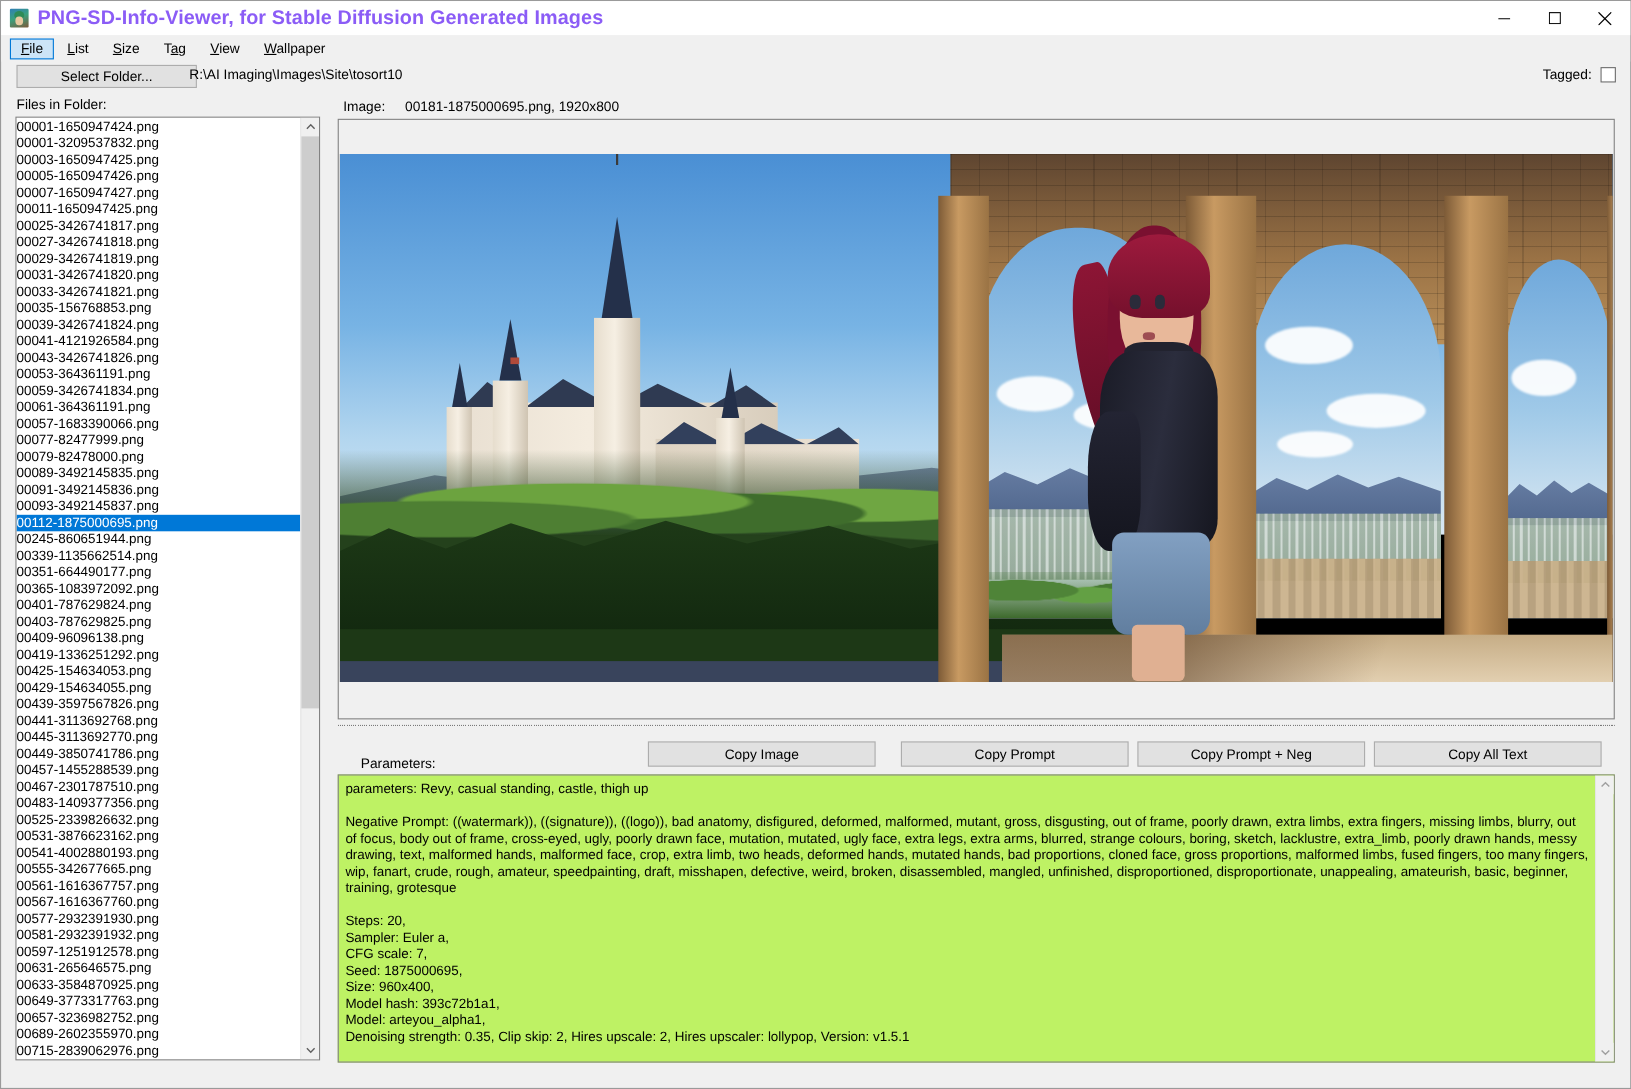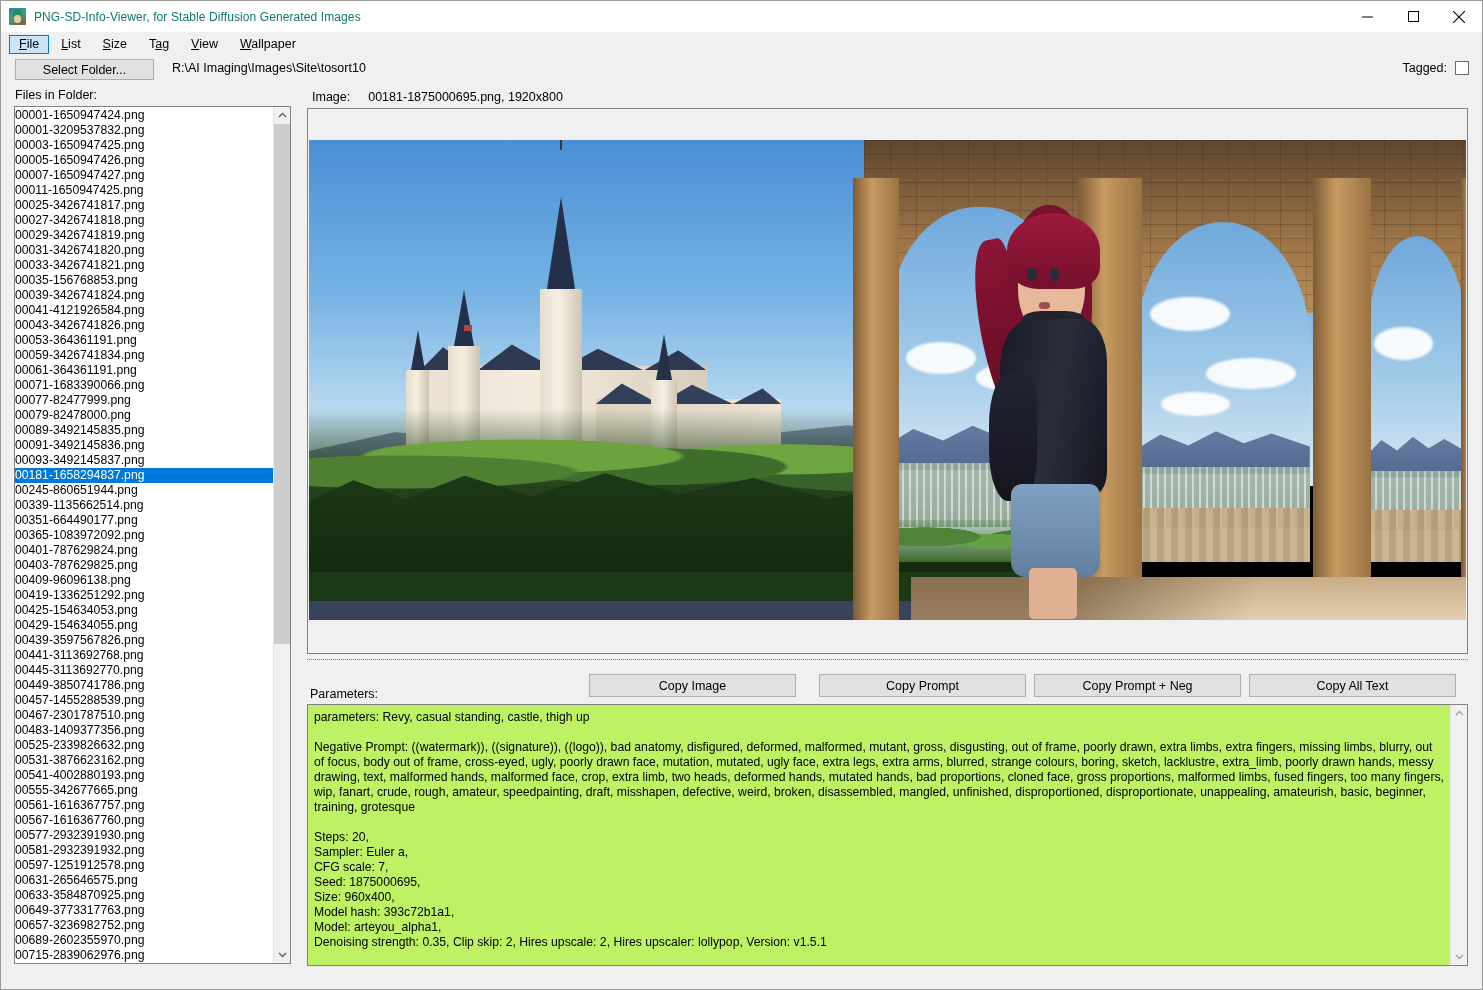--- a/index.html
+++ b/index.html
@@ -35,22 +35,23 @@
     content: ""; position: absolute; left: 4px; top: 2px;
     width: 9px; height: 7px; border-radius: 50% 50% 40% 40%;
     background: #2e8b57;
   }
   .app-icon::after {
     content: ""; position: absolute; left: 5px; top: 7px;
     width: 7px; height: 8px; border-radius: 45%;
     background: #e8c9a0;
   }
   .title-text {
-    font-size: 12px; color: #0f766e; white-space: nowrap;
+    font-size: 18px; color: #8b5cf6; white-space: nowrap;
     letter-spacing: .1px;
+    font-weight: bold;
   }
   .win-btns {
     position: absolute; right: 0; top: 0; height: 31px; display: flex;
   }
   .win-btn {
     width: 46px; height: 31px; display: flex; align-items: center;
     justify-content: center; background: #ffffff;
   }
   .win-btn svg { display: block; }
 
@@ -67,21 +68,21 @@
   .menu-item.focused {
     border: 1px solid #0078d7; background: #cce4f7; padding: 1px 9px;
   }
   .menu-item u { text-decoration: underline; }
 
   
   .toolbar {
     position: absolute; left: 0; top: 55px; width: 1481px; height: 28px;
   }
   .select-folder-btn {
-    position: absolute; left: 14px; top: 3px; width: 139px; height: 21px;
+    position: absolute; left: 14px; top: 3px; width: 164px; height: 21px;
     background: #e1e1e1; border: 1px solid #adadad;
     font-size: 12.5px; display: flex; align-items: center;
     justify-content: center; color: #000;
   }
   .folder-path {
     position: absolute; left: 171px; top: 5px;
     font-size: 12.5px; white-space: nowrap;
   }
   .tagged-wrap {
     position: absolute; right: 13px; top: 5px;
@@ -327,21 +328,21 @@
     position: absolute; left: 36%; top: 90%; width: 26%; height: 12%;
     background: #e0b092; border-radius: 10%;
   }
 
   
   .dotted-sep {
     position: absolute; left: 306px; top: 658px; width: 1161px; height: 1px;
     background: repeating-linear-gradient(to right,#7a7a7a 0 1px, transparent 1px 2px);
   }
   .params-label {
-    position: absolute; left: 309px; top: 686px; font-size: 12.5px;
+    position: absolute; left: 327px; top: 686px; font-size: 12.5px;
   }
   .copy-btn {
     position: absolute; top: 673px; height: 23px;
     background: #e1e1e1; border: 1px solid #adadad;
     font-size: 12.5px; display: flex; align-items: center; justify-content: center;
     color: #000;
   }
   .cb1 { left: 588px; width: 207px; }
   .cb2 { left: 818px; width: 207px; }
   .cb3 { left: 1033px; width: 207px; }
@@ -421,27 +422,27 @@
         <div class="file-row">00029-3426741819.png</div>
         <div class="file-row">00031-3426741820.png</div>
         <div class="file-row">00033-3426741821.png</div>
         <div class="file-row">00035-156768853.png</div>
         <div class="file-row">00039-3426741824.png</div>
         <div class="file-row">00041-4121926584.png</div>
         <div class="file-row">00043-3426741826.png</div>
         <div class="file-row">00053-364361191.png</div>
         <div class="file-row">00059-3426741834.png</div>
         <div class="file-row">00061-364361191.png</div>
-        <div class="file-row">00071-1683390066.png</div>
+        <div class="file-row">00057-1683390066.png</div>
         <div class="file-row">00077-82477999.png</div>
         <div class="file-row">00079-82478000.png</div>
         <div class="file-row">00089-3492145835.png</div>
         <div class="file-row">00091-3492145836.png</div>
         <div class="file-row">00093-3492145837.png</div>
-        <div class="file-row selected">00181-1658294837.png</div>
+        <div class="file-row selected">00112-1875000695.png</div>
         <div class="file-row">00245-860651944.png</div>
         <div class="file-row">00339-1135662514.png</div>
         <div class="file-row">00351-664490177.png</div>
         <div class="file-row">00365-1083972092.png</div>
         <div class="file-row">00401-787629824.png</div>
         <div class="file-row">00403-787629825.png</div>
         <div class="file-row">00409-96096138.png</div>
         <div class="file-row">00419-1336251292.png</div>
         <div class="file-row">00425-154634053.png</div>
         <div class="file-row">00429-154634055.png</div>

